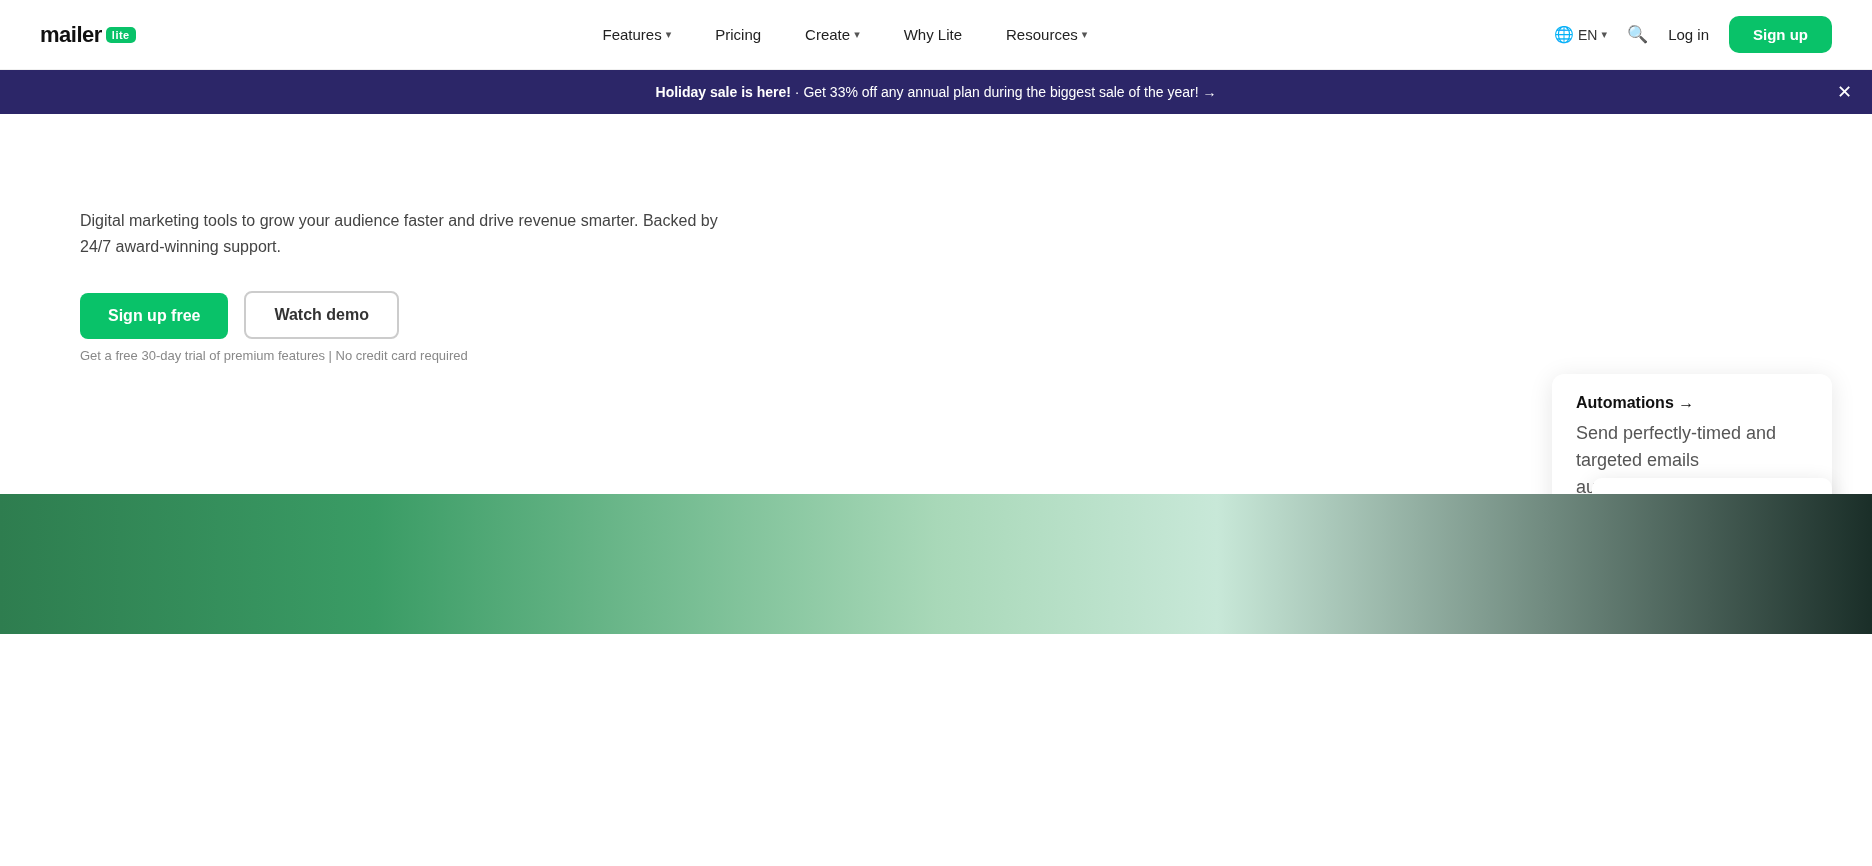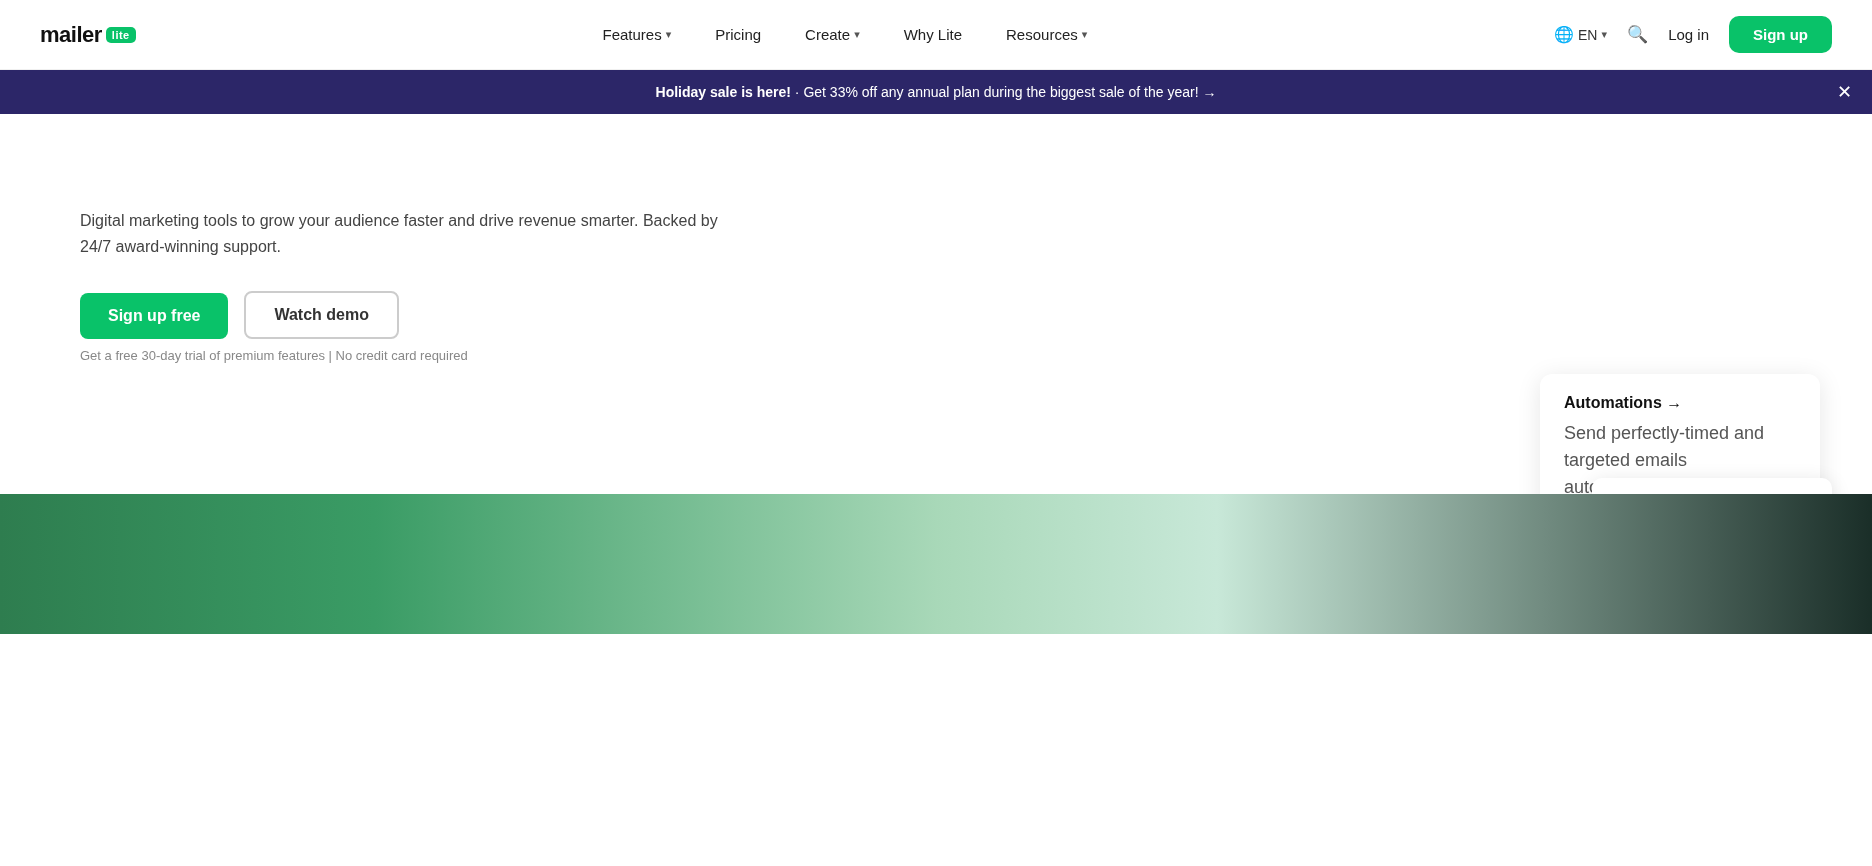--- a/index.html
+++ b/index.html
@@ -76,21 +76,21 @@
 
     
     .bottom-bar {
       position: absolute; bottom: 0; left: 0; right: 0; height: 140px;
       background: linear-gradient(to right, #2e7d4f 0%, #3a9c65 20%, #a8d8b8 50%, #c8e8d8 65%, #1a2e28 100%);
       margin-top: 40px;
     }
 
     
     .automation-card {
-      position: absolute; right: 52px; top: 260px;
+      position: absolute; right: 40px; top: 260px;
       background: #fff; border-radius: 12px; padding: 20px 24px;
       box-shadow: 0 4px 24px rgba(0,0,0,0.10);
       max-width: 280px;
     }
     .automation-title {
       font-size: 16px; font-weight: 700; color: #111;
       display: flex; align-items: center; gap: 8px;
     }
     .automation-desc { font-size: 18px; color: #555; margin-top: 8px; line-height: 1.5; }
 

